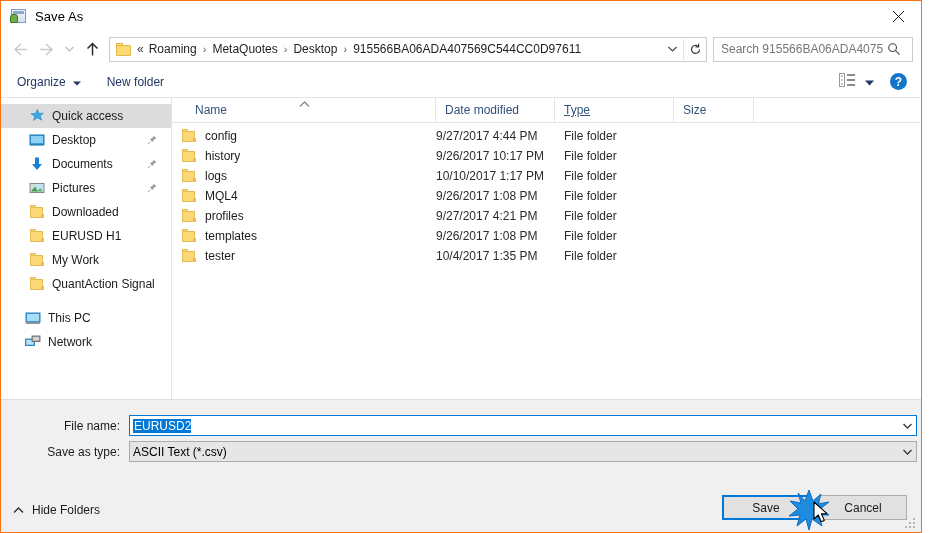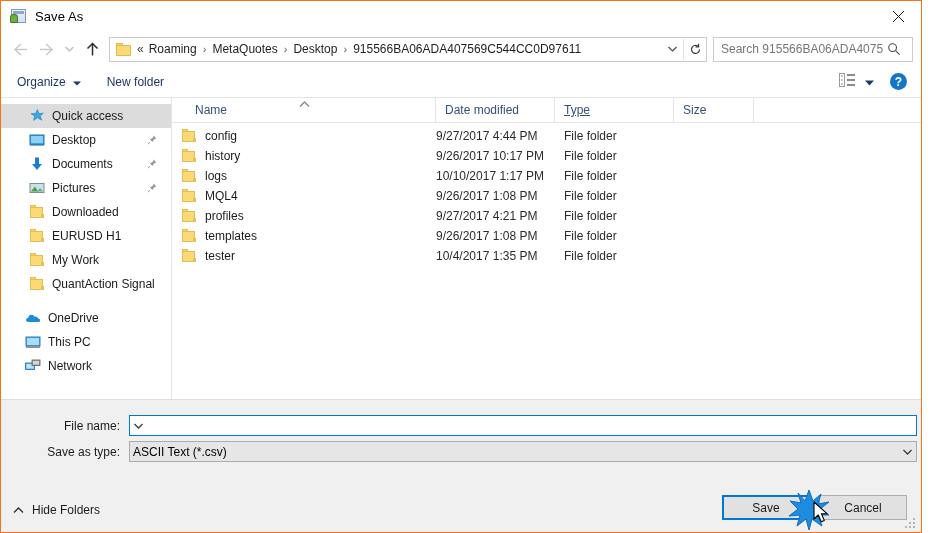--- a/index.html
+++ b/index.html
@@ -718,28 +718,20 @@
         <span class="sb-icon ico-folder">
           <span class="ft"></span>
             <span class="fb"></span>
             <span class="fs"></span>
         </span>
         <span class="sb-label">QuantAction Signal</span>
       </div>
 
       <div style="height:10px"></div>
 
-      <div class="sb-row indent0">
-        <span class="sb-icon">
-          <svg width="16" height="16" viewBox="0 0 16 16">
-            <path d="M3.4 12 C1.6 12 0.8 10.8 1.1 9.6 C1.4 8.5 2.4 8 3.2 8.1 C3.2 6 4.9 4.6 6.7 4.8 C7.9 4.9 8.9 5.7 9.3 6.7 C10.8 6.2 12.6 7 13.2 8.6 C14.6 8.7 15.4 9.9 15.1 11 C14.8 11.7 14.1 12 13.4 12 Z" fill="#1a8cd8"></path>
-          </svg>
-        </span>
-        <span class="sb-label">OneDrive</span>
-      </div>
 
       <div class="sb-row indent0">
         <span class="sb-icon">
           <svg width="16" height="16" viewBox="0 0 16 16">
             <rect x="1" y="3" width="14" height="9" fill="#4aa8e2" stroke="#2b7fb8" stroke-width="1"></rect>
             <rect x="2" y="4" width="12" height="7" fill="#a9dcf7"></rect>
             <rect x="1" y="12.4" width="14" height="1.4" fill="#7a7a7a"></rect>
           </svg>
         </span>
         <span class="sb-label">This PC</span>
@@ -881,20 +873,21 @@
         </div>
 
       </div>
     </div>
   </div>
 
   <div class="bottom">
     <div class="formrow r1">
       <div class="form-label">File name:</div>
       <div class="combo filename">
+        <div class="value"><span class="sel">EURUSD2</span></div>
         <div class="cb-arrow">
           <svg width="9" height="6" viewBox="0 0 9 6">
             <path d="M0.5 1 L4.5 5 L8.5 1" fill="none" stroke="#3a3a3a" stroke-width="1.3"></path>
           </svg>
         </div>
       </div>
     </div>
     <div class="formrow r2">
       <div class="form-label">Save as type:</div>
       <div class="combo filetype">

